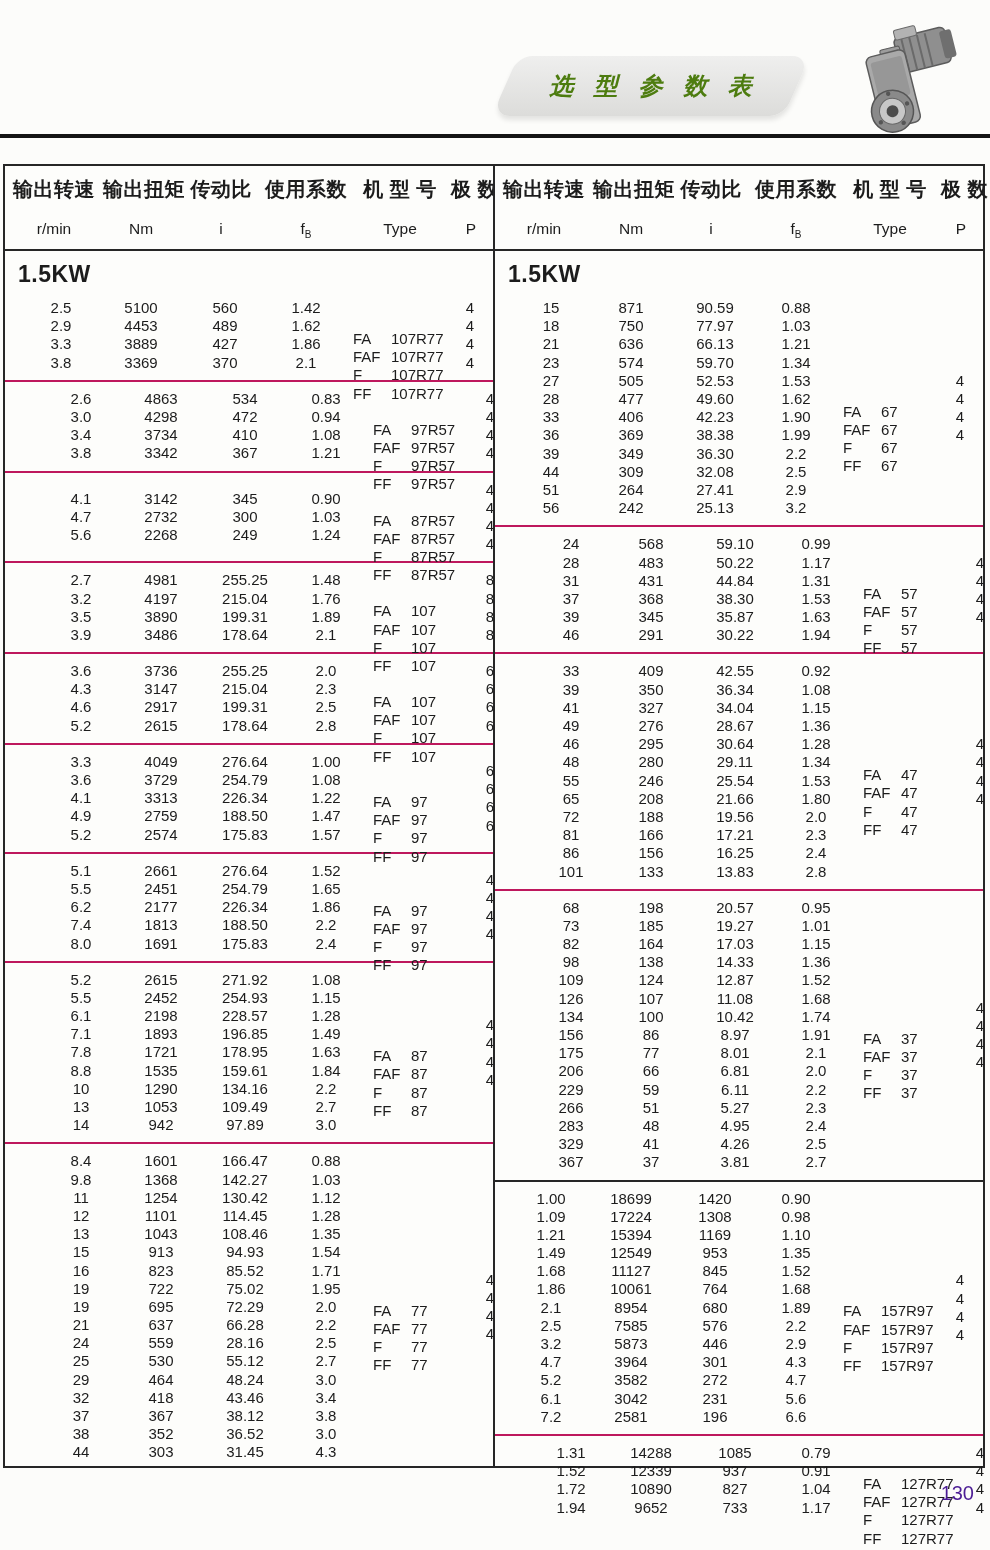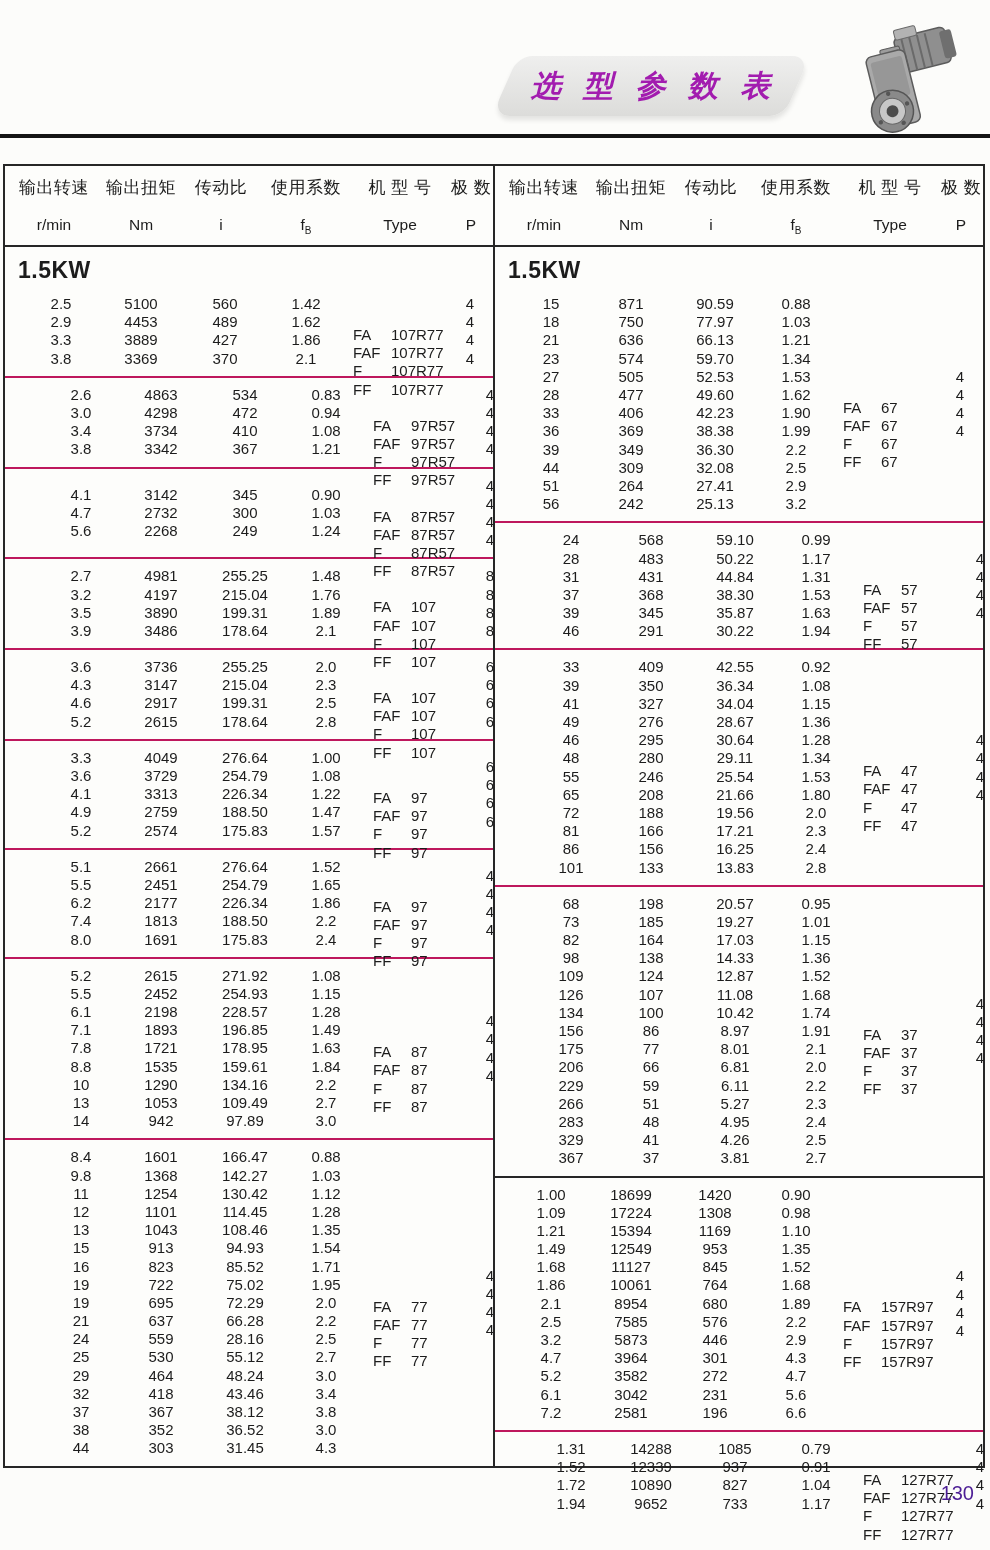--- a/index.html
+++ b/index.html
@@ -12,22 +12,22 @@
   
   .banner { position:absolute; left:505px; top:56px; width:292px; height:60px; }
   .banner-bg {
     position:absolute; inset:0; transform:skewX(-24deg);
     background:linear-gradient(#efefee,#dcdcda);
     border-radius:14px 18px 14px 18px;
     box-shadow:2px 4px 5px rgba(0,0,0,0.10);
   }
   .banner-text {
     position:absolute; inset:0; display:flex; align-items:center; justify-content:center;
-    font-size:30px; font-weight:700; font-style:italic; letter-spacing:7px;
-    color:#a21caf; padding-left:6px;
+    font-size:24px; font-weight:700; font-style:italic; letter-spacing:7px;
+    color:#4d7c0f; padding-left:6px;
   }
 
   
   .motor { position:absolute; left:845px; top:14px; width:130px; height:128px; }
 
   
   .rule { position:absolute; left:0; top:134px; width:990px; height:4px; background:#141414; }
 
   
   .tables { position:absolute; left:3px; top:164px; width:984px; height:1304px; display:flex; }
@@ -35,21 +35,21 @@
     width:492px; height:1304px; box-sizing:border-box;
     border:2.5px solid #262626; background:#fdfdfb;
   }
   .sel-table + .sel-table { border-left-width:2px; margin-left:-2px; }
 
   .thead {
     display:grid; grid-template-columns:98px 76px 84px 86px 102px 40px;
     padding:10px 0 9px; border-bottom:2px solid #262626;
   }
   .hcol { text-align:center; }
-  .hcn  { font-size:17px; font-weight:400; letter-spacing:0.5px; white-space:nowrap; }
+  .hcn  { font-size:20px; font-weight:700; letter-spacing:0.5px; white-space:nowrap; }
   .hunit{ font-size:15.5px; margin-top:17px; }
   .hunit sub { font-size:10px; }
 
   .section + .section { border-top:2px solid #262626; }
   .sec-title { font-size:23px; font-weight:700; padding:10px 0 3px 13px; letter-spacing:0.5px; }
 
   .block { display:flex; align-items:center; padding:8px 0; }
   .block + .block { border-top:2px solid #be185d;padding-left:20px; }
 
   .drows { width:336px; display:flex; flex-direction:column; padding-left:14px; box-sizing:border-box; }

